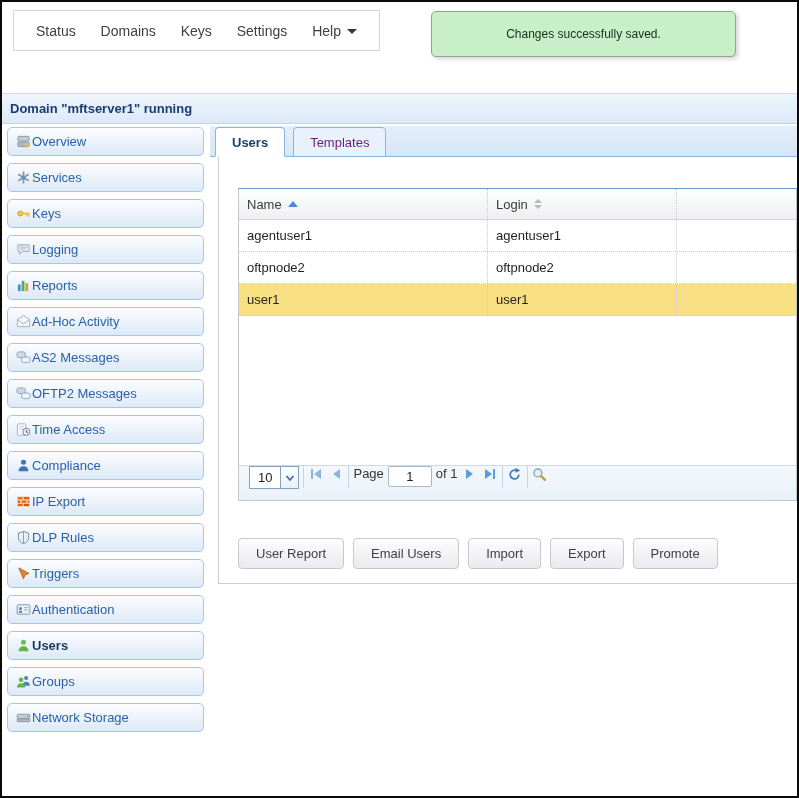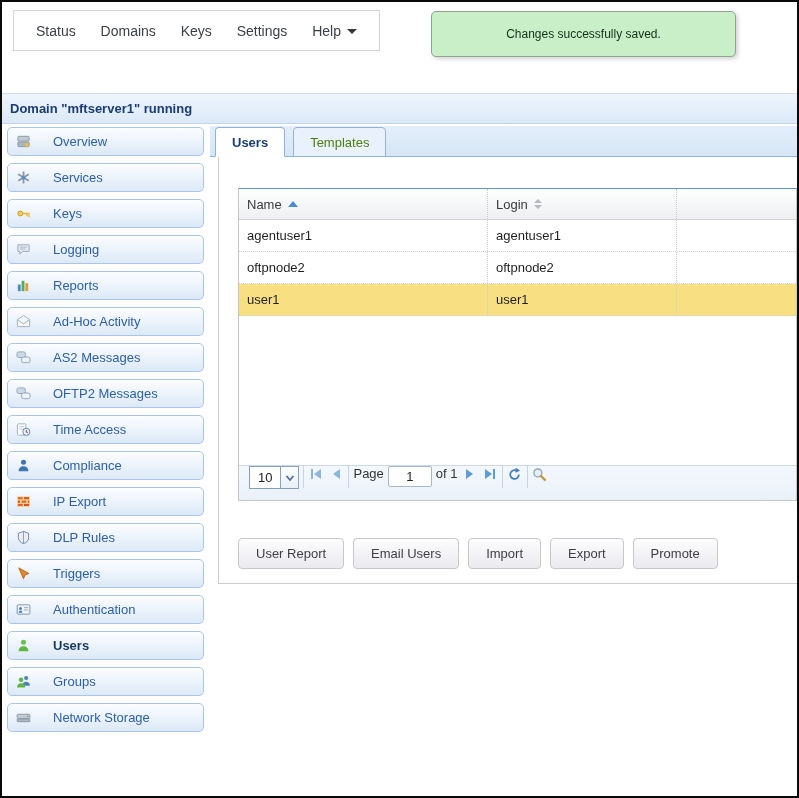--- a/index.html
+++ b/index.html
@@ -31,40 +31,40 @@
     background:linear-gradient(#eef5fc,#dbe9f8);
     border-top:1px solid #cfdced; border-bottom:1px solid #c2d5ea;
     display:flex; align-items:center; padding-left:8px;
     font-size:13px; font-weight:bold; color:#1a3c72;
   }
   
   .sidebar{position:absolute; left:5px; top:125px; width:197px;}
   .side-item{
     height:29px; margin-bottom:7px; border:1px solid #a9c6e6; border-radius:5px;
     background:linear-gradient(#fcfdff,#dcE9f7);
-    display:flex; align-items:center; gap:22px; padding-left:8px;
+    display:flex; align-items:center; gap:1px; padding-left:8px;
     font-size:13px; color:#2b5fa6; cursor:pointer; white-space:nowrap;
   }
   .side-item.active{font-weight:bold; color:#16385f;}
   .icn{display:inline-flex; width:15px; height:15px; flex:0 0 15px;}
   .icn svg{width:15px; height:15px;}
   
   .tabstrip{
     position:absolute; left:208px; top:124px; right:0; height:31px;
     background:linear-gradient(#e4eefa,#d6e6f6);
     border-bottom:1px solid #8fb3da;
     display:flex; align-items:flex-end; padding-left:5px; gap:8px;
   }
   .tab{
     height:30px; margin-bottom:-1px; padding:0 16px;
     border:1px solid #8fb3da; border-radius:4px 4px 0 0;
     display:flex; align-items:center; font-size:13px; cursor:pointer; position:relative;
   }
   .tab.active{background:#fff; border-bottom-color:#fff; font-weight:bold; color:#17406e; z-index:2;}
-  .tab.inactive{background:#e9f2fc; color:#4d7c0f;}
+  .tab.inactive{background:#e9f2fc; color:#701a75;}
   
   .panel{
     position:absolute; left:216px; top:155px; right:0; height:427px;
     background:#fff; border-left:1px solid #cccccc; border-bottom:1px solid #cccccc;
   }
   
   .grid{
     position:absolute; left:236px; top:186px; right:0; height:313px;
     border:1px solid #c6c6c6; border-top:1px solid #5e94c9;
     display:flex; flex-direction:column; background:#fff;

